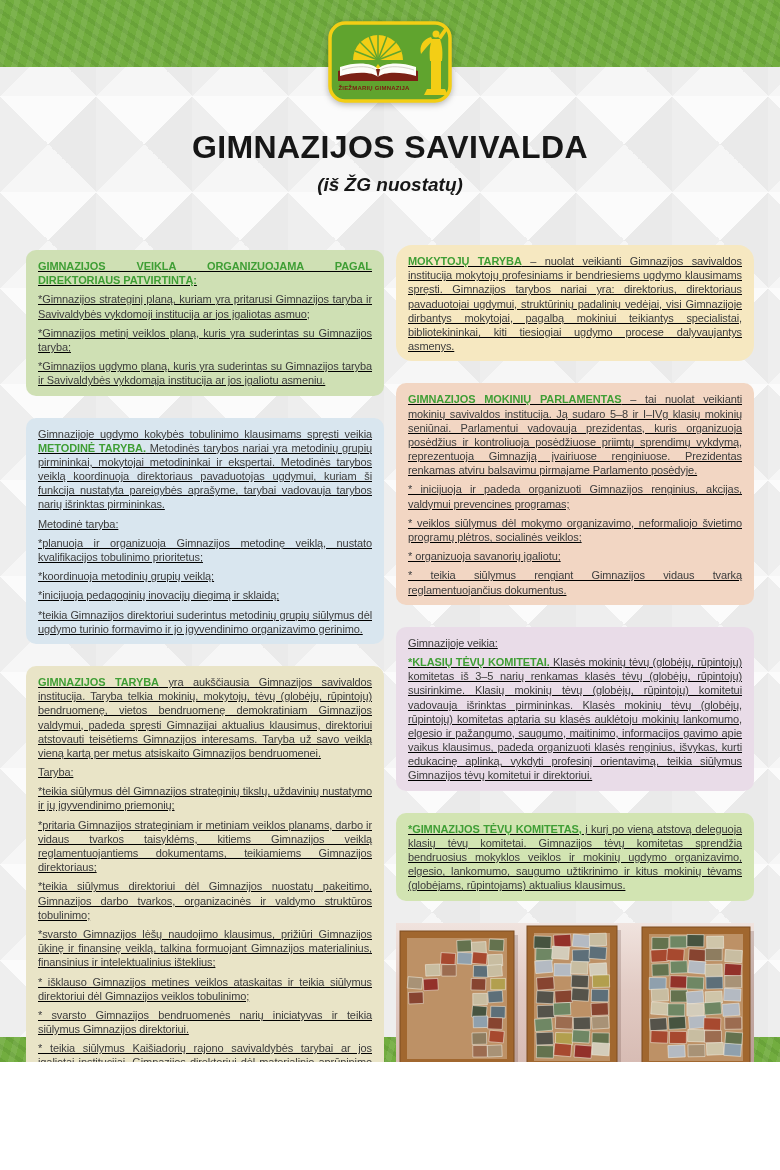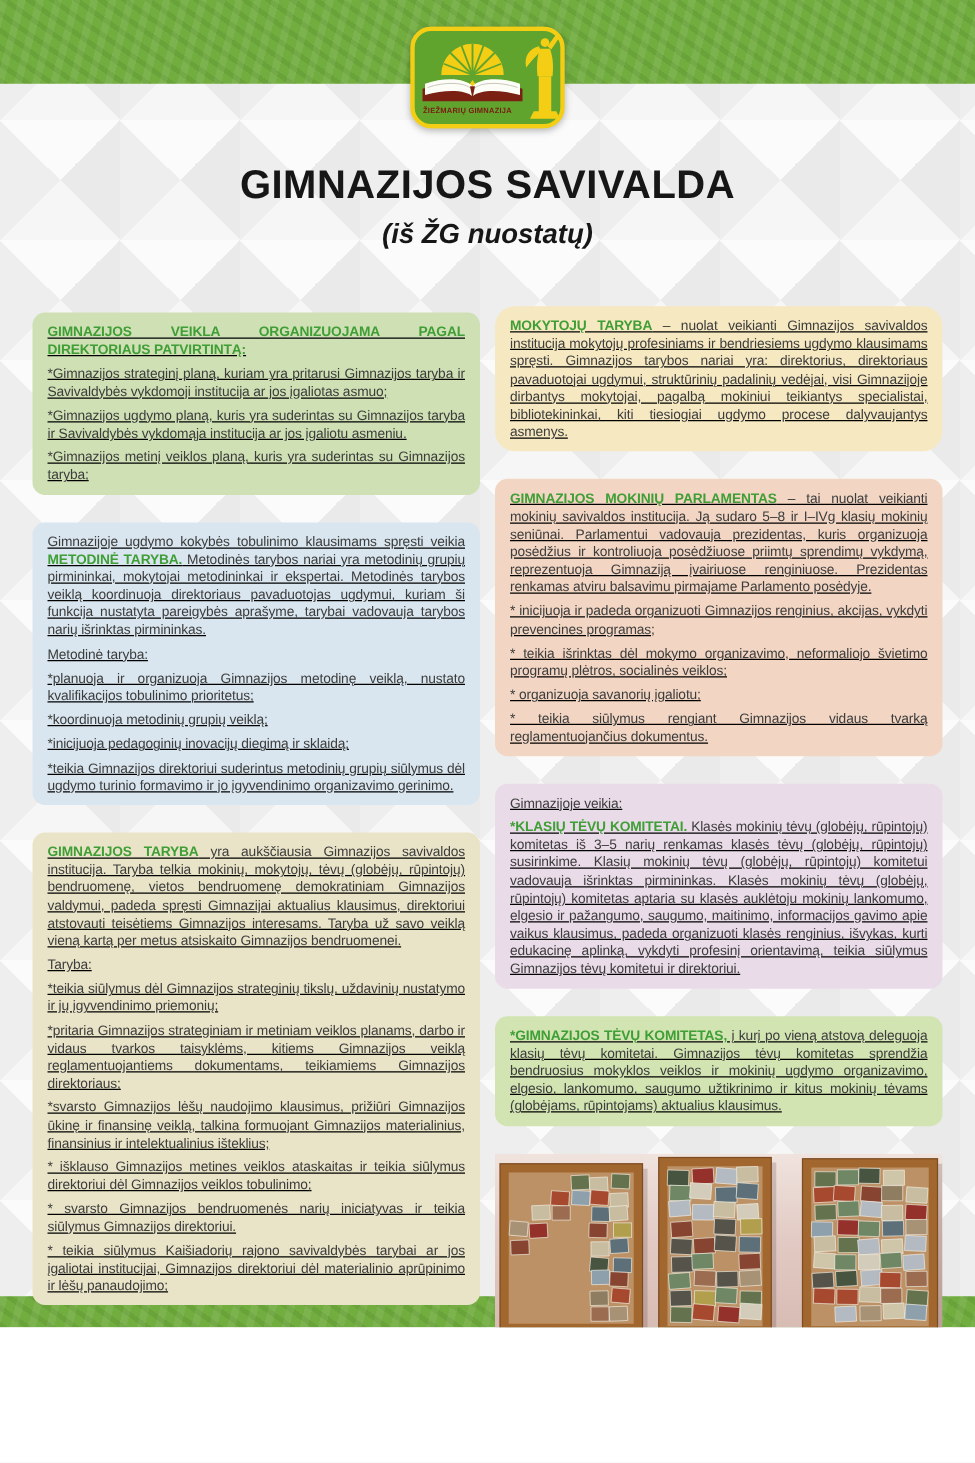--- a/index.html
+++ b/index.html
@@ -27,21 +27,21 @@
   .band-bottom{bottom:0;height:25px;}
   .logo{
     position:absolute;top:21px;left:50%;transform:translateX(-50%);
     width:124px;height:82px;
     filter:drop-shadow(0 2px 3px rgba(0,0,0,.28));
   }
   .logo svg{display:block;width:100%;height:100%;}
   .logo text{font-family:"Liberation Sans",sans-serif;}
   header{position:absolute;top:129px;left:0;right:0;text-align:center;color:#161616;}
   h1{margin:0;font-size:32px;font-weight:bold;letter-spacing:.4px;}
-  .subtitle{margin-top:8px;font-size:22px;font-weight:bold;font-style:italic;}
+  .subtitle{margin-top:8px;font-size:19px;font-weight:bold;font-style:italic;}
   .columns{
     position:absolute;top:245px;left:26px;right:26px;
     display:flex;gap:12px;
   }
   .col{flex:1;min-width:0;display:flex;flex-direction:column;gap:22px;text-decoration:underline;}
   .col-left{padding-top:5px;}
   .box{
     border-radius:10px;
     padding:9px 12px 8px;
     color:#3c3c3c;
@@ -104,50 +104,51 @@
   <header>
     <h1>GIMNAZIJOS SAVIVALDA</h1>
     <div class="subtitle">(iš ŽG nuostatų)</div>
   </header>
 
   <main class="columns">
     <div class="col col-left" id="col-left">
         <div class="box" style="background: rgb(207, 224, 180);">
           <div class="box-heading">GIMNAZIJOS VEIKLA ORGANIZUOJAMA PAGAL DIREKTORIAUS PATVIRTINTĄ:</div>
           <p><span>*Gimnazijos strateginį planą, kuriam yra pritarusi Gimnazijos taryba ir Savivaldybės vykdomoji institucija ar jos įgaliotas asmuo;</span></p>
+          <p><span>*Gimnazijos metinį veiklos planą, kuris yra suderintas su Gimnazijos taryba;</span></p>
           <p><span>*Gimnazijos ugdymo planą, kuris yra suderintas su Gimnazijos taryba ir Savivaldybės vykdomąja institucija ar jos įgaliotu asmeniu.</span></p>
-          <p><span>*Gimnazijos metinį veiklos planą, kuris yra suderintas su Gimnazijos taryba;</span></p>
         </div>
         <div class="box" style="background: rgb(217, 230, 239);">
           <p><span>Gimnazijoje ugdymo kokybės tobulinimo klausimams spręsti veikia </span><strong class="lead">METODINĖ TARYBA.</strong><span> Metodinės tarybos nariai yra metodinių grupių pirmininkai, mokytojai metodininkai ir ekspertai. Metodinės tarybos veiklą koordinuoja direktoriaus pavaduotojas ugdymui, kuriam ši funkcija nustatyta pareigybės aprašyme, tarybai vadovauja tarybos narių išrinktas pirmininkas.</span></p>
           <p><span>Metodinė taryba:</span></p>
           <p><span>*planuoja ir organizuoja Gimnazijos metodinę veiklą, nustato kvalifikacijos tobulinimo prioritetus;</span></p>
           <p><span>*koordinuoja metodinių grupių veiklą;</span></p>
           <p><span>*inicijuoja pedagoginių inovacijų diegimą ir sklaidą;</span></p>
           <p><span>*teikia Gimnazijos direktoriui suderintus metodinių grupių siūlymus dėl ugdymo turinio formavimo ir jo įgyvendinimo organizavimo gerinimo.</span></p>
         </div>
         <div class="box" style="background: rgb(233, 228, 199);">
           <p><strong class="lead">GIMNAZIJOS TARYBA</strong><span> yra aukščiausia Gimnazijos savivaldos institucija. Taryba telkia mokinių, mokytojų, tėvų (globėjų, rūpintojų) bendruomenę, vietos bendruomenę demokratiniam Gimnazijos valdymui, padeda spręsti Gimnazijai aktualius klausimus, direktoriui atstovauti teisėtiems Gimnazijos interesams. Taryba už savo veiklą vieną kartą per metus atsiskaito Gimnazijos bendruomenei.</span></p>
           <p><span>Taryba:</span></p>
           <p><span>*teikia siūlymus dėl Gimnazijos strateginių tikslų, uždavinių nustatymo ir jų įgyvendinimo priemonių;</span></p>
           <p><span>*pritaria Gimnazijos strateginiam ir metiniam veiklos planams, darbo ir vidaus tvarkos taisyklėms, kitiems Gimnazijos veiklą reglamentuojantiems dokumentams, teikiamiems Gimnazijos direktoriaus;</span></p>
+          <p><span>*teikia siūlymus direktoriui dėl Gimnazijos nuostatų pakeitimo, Gimnazijos darbo tvarkos, organizacinės ir valdymo struktūros tobulinimo;</span></p>
           <p><span>*svarsto Gimnazijos lėšų naudojimo klausimus, prižiūri Gimnazijos ūkinę ir finansinę veiklą, talkina formuojant Gimnazijos materialinius, finansinius ir intelektualinius išteklius;</span></p>
           <p><span>* išklauso Gimnazijos metines veiklos ataskaitas ir teikia siūlymus direktoriui dėl Gimnazijos veiklos tobulinimo;</span></p>
           <p><span>* svarsto Gimnazijos bendruomenės narių iniciatyvas ir teikia siūlymus Gimnazijos direktoriui.</span></p>
           <p><span>* teikia siūlymus Kaišiadorių rajono savivaldybės tarybai ar jos įgaliotai institucijai, Gimnazijos direktoriui dėl materialinio aprūpinimo ir lėšų panaudojimo;</span></p>
         </div>
       </div>
     <div class="col col-right" id="col-right">
       <div class="box" style="background: rgb(246, 232, 193); border-radius: 16px;">
           <p><strong class="lead">MOKYTOJŲ TARYBA</strong><span> – nuolat veikianti Gimnazijos savivaldos institucija mokytojų profesiniams ir bendriesiems ugdymo klausimams spręsti. Gimnazijos tarybos nariai yra: direktorius, direktoriaus pavaduotojai ugdymui, struktūrinių padalinių vedėjai, visi Gimnazijoje dirbantys mokytojai, pagalbą mokiniui teikiantys specialistai, bibliotekininkai, kiti tiesiogiai ugdymo procese dalyvaujantys asmenys.</span></p>
         </div>
         <div class="box" style="background: rgb(242, 214, 195);">
           <p><strong class="lead">GIMNAZIJOS MOKINIŲ PARLAMENTAS</strong><span> – tai nuolat veikianti mokinių savivaldos institucija. Ją sudaro 5–8 ir I–IVg klasių mokinių seniūnai. Parlamentui vadovauja prezidentas, kuris organizuoja posėdžius ir kontroliuoja posėdžiuose priimtų sprendimų vykdymą, reprezentuoja Gimnaziją įvairiuose renginiuose. Prezidentas renkamas atviru balsavimu pirmajame Parlamento posėdyje.</span></p>
-          <p><span>* inicijuoja ir padeda organizuoti Gimnazijos renginius, akcijas, vykdyti prevencines programas;</span></p>
-          <p><span>* teikia išrinktas dėl mokymo organizavimo, neformaliojo švietimo programų plėtros, socialinės veiklos;</span></p>
+          <p><span>* inicijuoja ir padeda organizuoti Gimnazijos renginius, akcijas, valdymui prevencines programas;</span></p>
+          <p><span>* veiklos siūlymus dėl mokymo organizavimo, neformaliojo švietimo programų plėtros, socialinės veiklos;</span></p>
           <p><span>* organizuoja savanorių įgaliotu;</span></p>
           <p><span>* teikia siūlymus rengiant Gimnazijos vidaus tvarką reglamentuojančius dokumentus.</span></p>
         </div>
         <div class="box" style="background: rgb(233, 220, 232);">
           <p><span>Gimnazijoje veikia:</span></p>
           <p><strong class="lead">*KLASIŲ TĖVŲ KOMITETAI.</strong><span> Klasės mokinių tėvų (globėjų, rūpintojų) komitetas iš 3–5 narių renkamas klasės tėvų (globėjų, rūpintojų) susirinkime. Klasių mokinių tėvų (globėjų, rūpintojų) komitetui vadovauja išrinktas pirmininkas. Klasės mokinių tėvų (globėjų, rūpintojų) komitetas aptaria su klasės auklėtoju mokinių lankomumo, elgesio ir pažangumo, saugumo, maitinimo, informacijos gavimo apie vaikus klausimus, padeda organizuoti klasės renginius, išvykas, kurti edukacinę aplinką, vykdyti profesinį orientavimą, teikia siūlymus Gimnazijos tėvų komitetui ir direktoriui.</span></p>
         </div>
         <div class="box" style="background: rgb(210, 228, 178);">
           <p><strong class="lead">*GIMNAZIJOS TĖVŲ KOMITETAS,</strong><span> į kurį po vieną atstovą deleguoja klasių tėvų komitetai. Gimnazijos tėvų komitetas sprendžia bendruosius mokyklos veiklos ir mokinių ugdymo organizavimo, elgesio, lankomumo, saugumo užtikrinimo ir kitus mokinių tėvams (globėjams, rūpintojams) aktualius klausimus.</span></p>
         </div>

